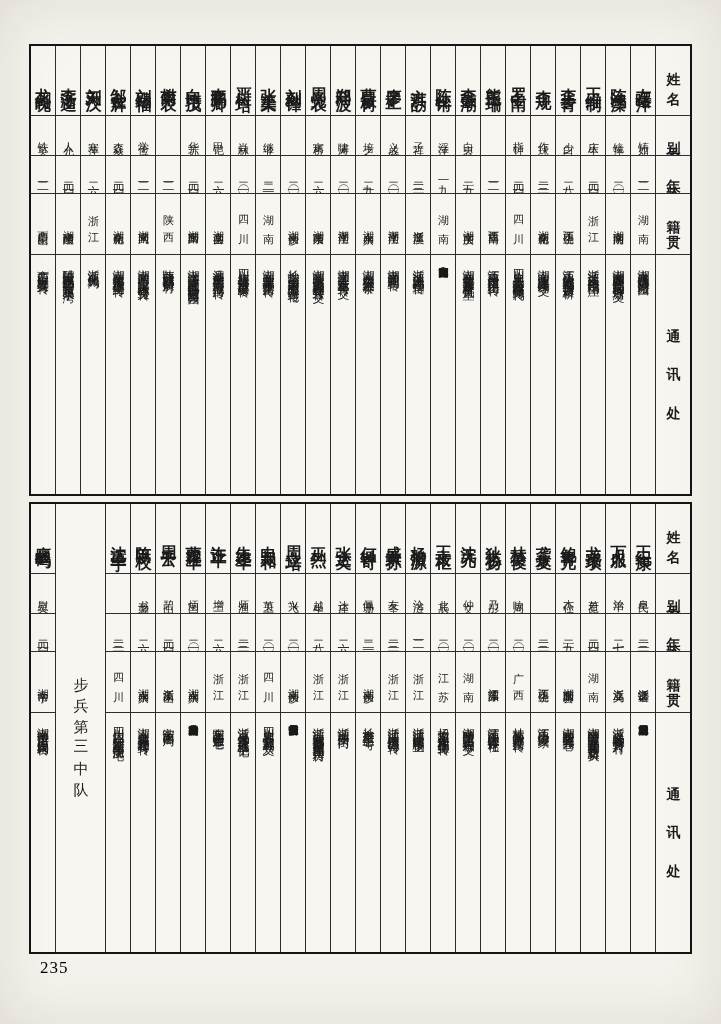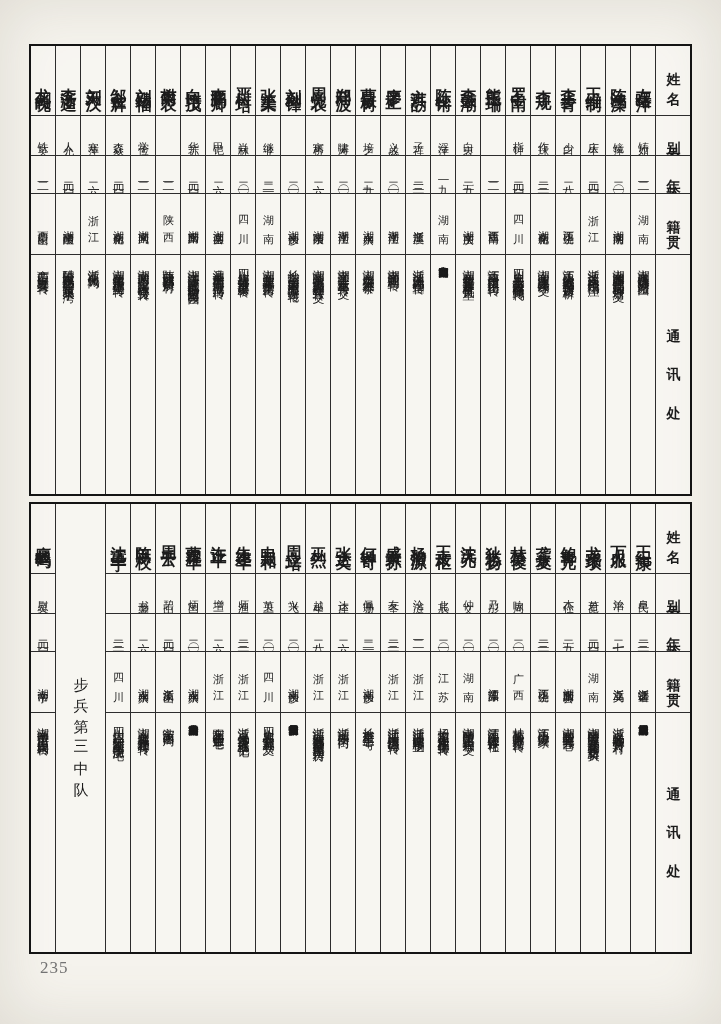--- a/index.html
+++ b/index.html
@@ -50,21 +50,21 @@
   .col.header .cell.h-name .txt{letter-spacing:1.4em;}
   .col.header .cell.h-alias .txt{letter-spacing:0.4em;}
   .col.header .cell.h-age .txt{letter-spacing:0.5em;}
   .col.header .cell.h-origin .txt{letter-spacing:1.1em;}
   .col.header .cell.h-address{justify-content:center;padding-top:0;}
   .col.header .cell.h-address .txt{letter-spacing:2.8em;height:auto;}
   .unit-cell{flex:1 1 auto;border-bottom:none;writing-mode:vertical-rl;text-orientation:upright;
              display:flex;justify-content:center;align-items:center;font-size:15px;}
   .unit-cell .txt{letter-spacing:1.4em;}
   .page-number{position:absolute;left:40px;top:958px;font-size:17px;
-               font-family:"Liberation Serif", serif;color:#737373;letter-spacing:1px;}
+               font-family:"Liberation Serif", serif;color:#000000;letter-spacing:1px;}
 </style>
 </head>
 <body>
 
 <div class="page">
   <div class="rtable" id="table-0">
   <div class="col header">
     <div class="cell name h-name">
           <span class="txt c-name">姓名</span>
         </div>

